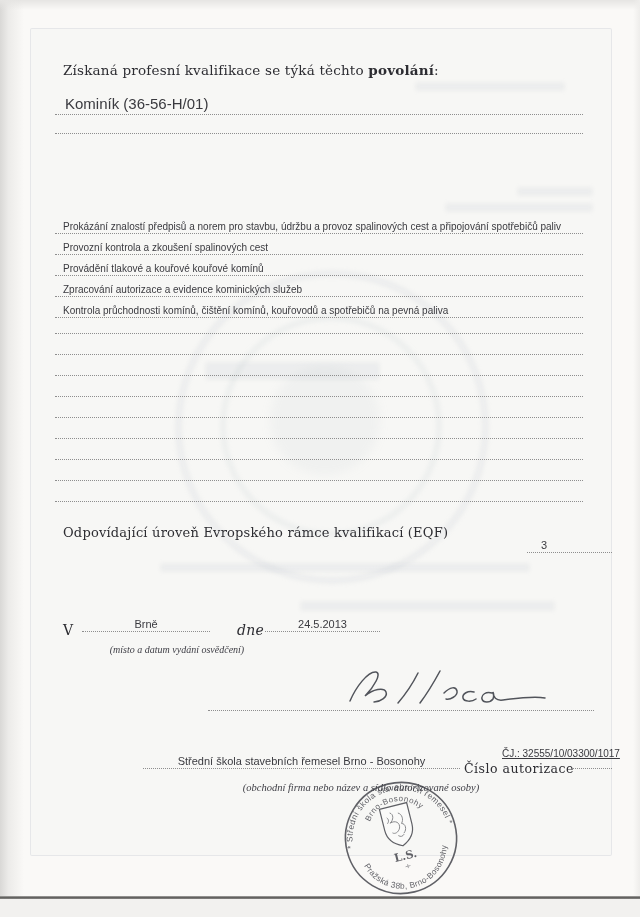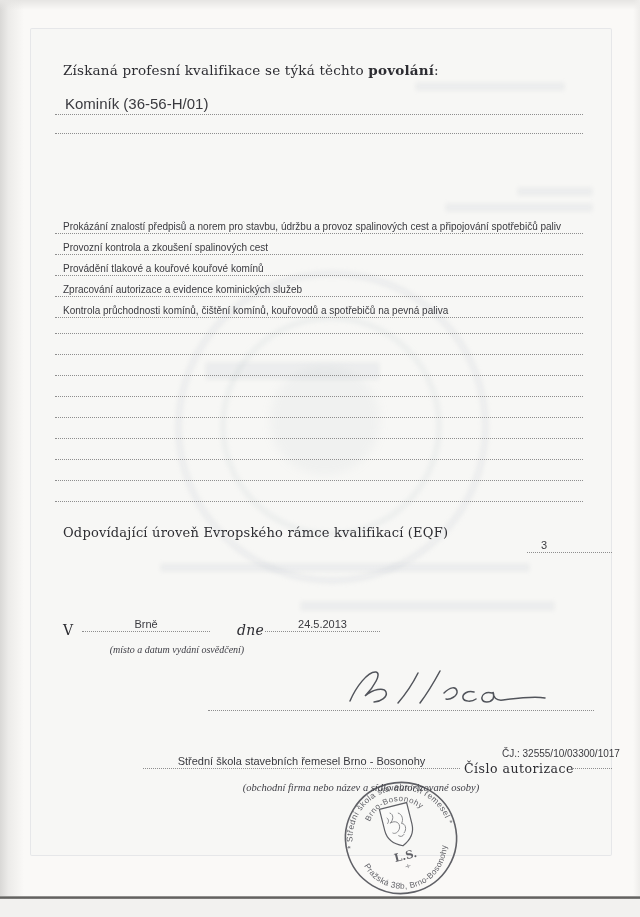--- a/index.html
+++ b/index.html
@@ -120,21 +120,21 @@
       <path d="M152 28 C146 26 141 30 142 34 C143 38 150 38 153 34 C154 31 154 29 153 27 C153 32 156 36 163 35 C178 33 193 31 205 33"></path>
     </g>
   </svg>
   <div class="seg" style="left:208px;top:690px;width:386px;height:20px;"></div>
 
   <div class="seg" style="left:143px;top:749px;width:317px;height:19px;">
     <span class="val center-val" style="font-size:11px;">Střední škola stavebních řemesel Brno - Bosonohy</span>
   </div>
   <p class="serif" style="left:464px;top:748px;font-size:12.5px;letter-spacing:.5px;">Číslo autorizace</p>
   <div class="seg" style="left:572px;top:752px;width:40px;height:16px;"></div>
-  <span class="val" style="position:absolute;left:502px;top:748px;font-size:10px;white-space:nowrap;">ČJ.: 32555/10/03300/1017</span>
+  <span class="val" style="position:absolute;left:502px;top:748px;font-size:10px;white-space:nowrap;text-decoration:underline;">ČJ.: 32555/10/03300/1017</span>
   <p class="caption" style="left:200px;top:771px;width:322px;font-size:10.5px;">(obchodní firma nebo název a sídlo autorizované osoby)</p>
 
   <svg style="position:absolute;left:326px;top:763px;" width="150" height="150" viewBox="0 0 150 150">
     <defs>
       <path id="arcTop" d="M 27.5 85 A 48.5 48.5 0 1 1 122.5 85" fill="none"></path>
       <path id="arcInner" d="M 44 62 A 32 32 0 0 1 106 62" fill="none"></path>
       <path id="arcBottom" d="M 31 82 A 44 44 0 0 0 119 82" fill="none"></path>
     </defs>
     <g transform="rotate(-14 75 75)" opacity="0.85">
       <circle cx="75" cy="75" r="55.5" fill="none" stroke="#46474e" stroke-width="1.6"></circle>

